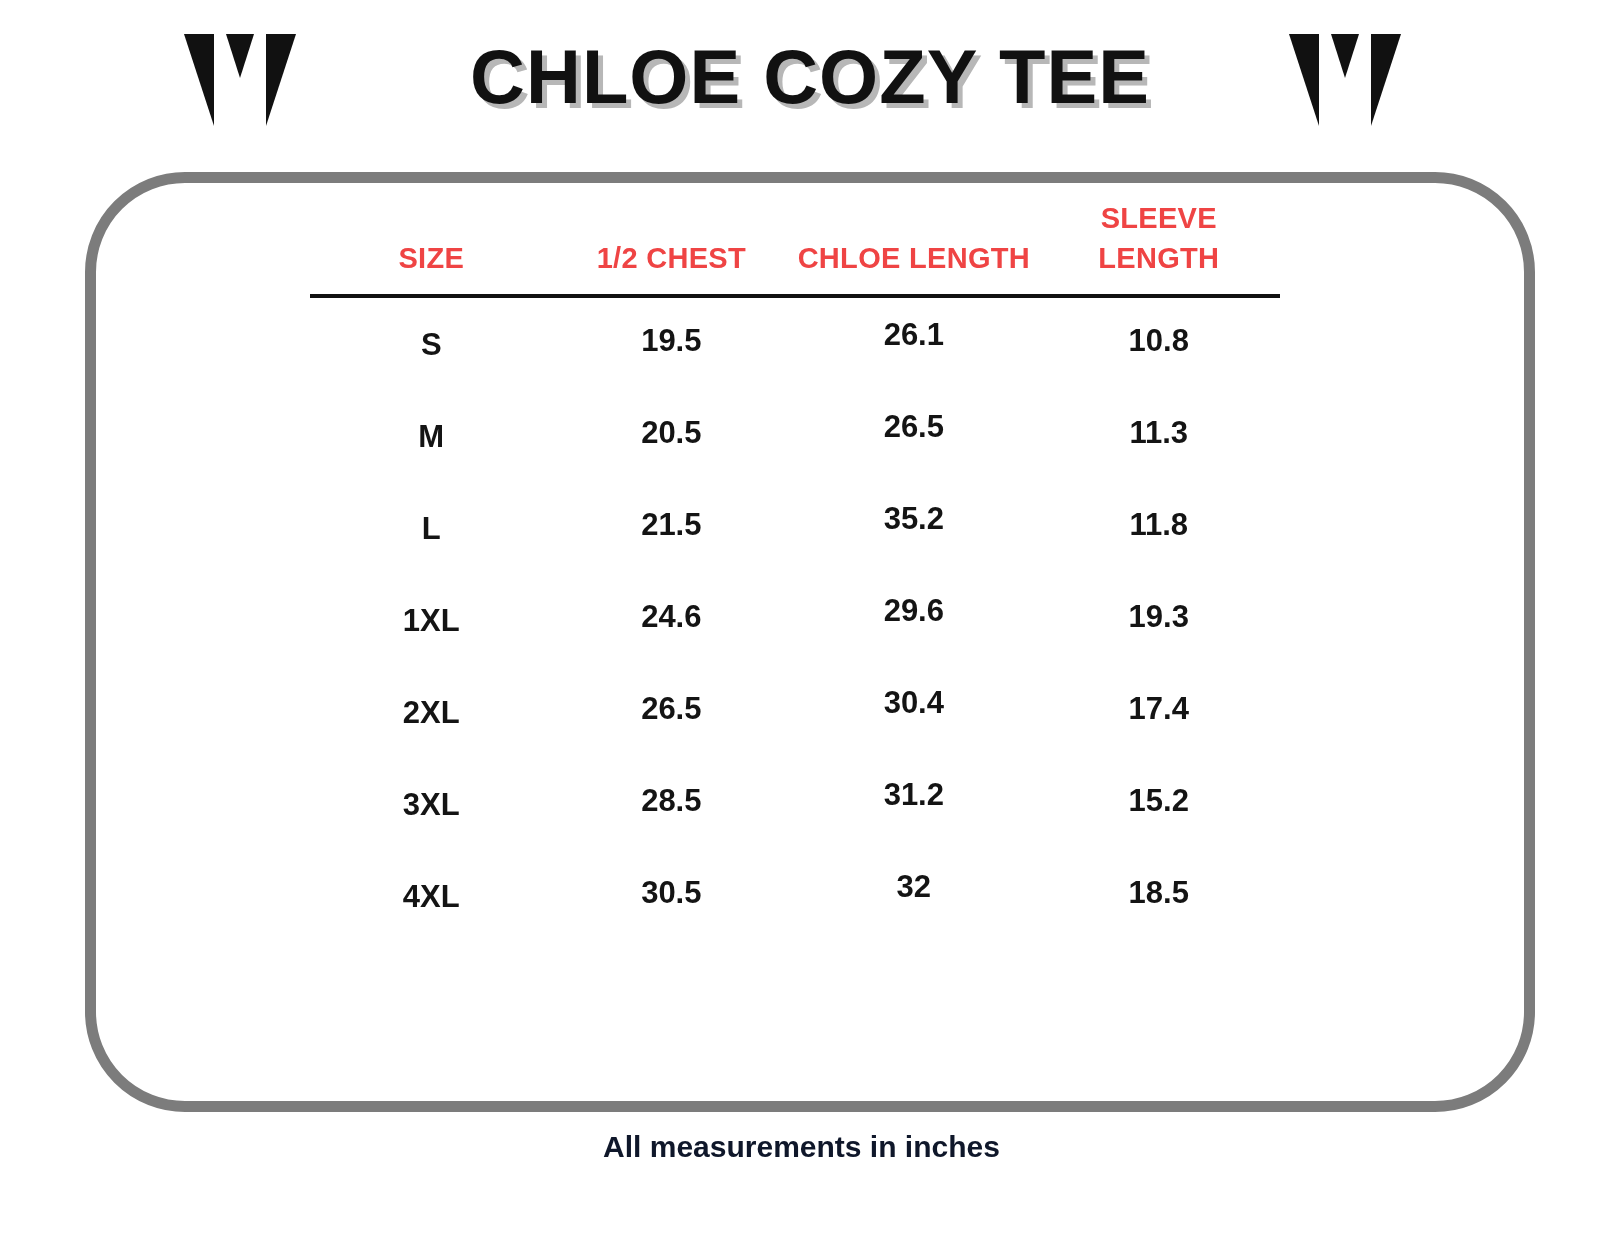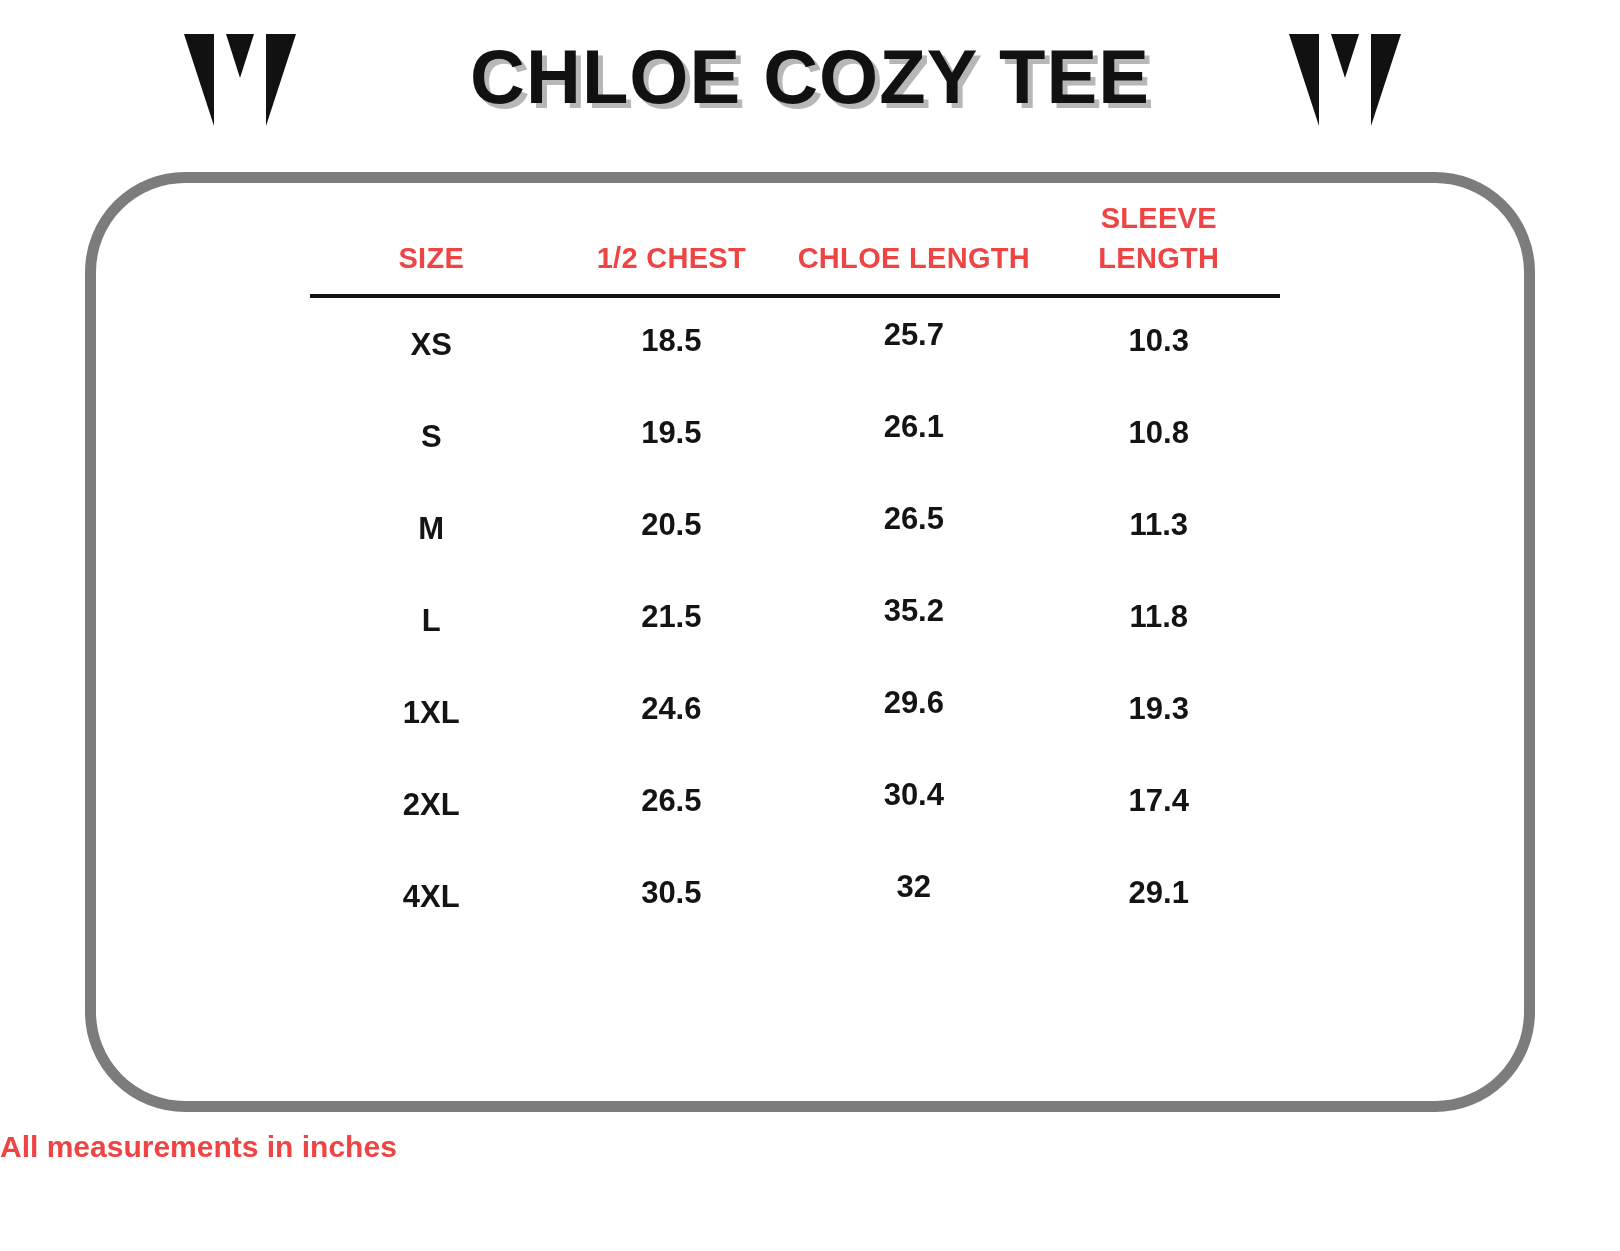--- a/index.html
+++ b/index.html
@@ -101,24 +101,24 @@
   td.col-chest  { transform: translateY(-4px); }
   td.col-body   { transform: translateY(-10px); }
   td.col-sleeve { transform: translateY(-4px); }
 
   
   .footnote {
     position: absolute;
     left: 0;
     right: 17px;
     top: 1130px;
-    text-align: left;
+    text-align: center;
     font-size: 30px;
     font-weight: bold;
-    color: #ef4444;
+    color: #0f172a;
   }
 </style>
 </head>
 <body>
 
 <div class="header">
   <div class="logo logo-left">
     <svg viewBox="0 0 120 100" xmlns="http://www.w3.org/2000/svg" aria-hidden="true">
       <polygon points="4,4 34,4 34,96" fill="#111111"></polygon>
       <polygon points="86,4 116,4 86,96" fill="#111111"></polygon>
@@ -150,26 +150,20 @@
     <thead>
       <tr>
         <th>SIZE</th>
         <th>1/2 CHEST</th>
         <th>CHLOE LENGTH</th>
         <th>SLEEVE LENGTH</th>
       </tr>
     </thead>
     <tbody>
       <tr>
-        <td class="col-size">XS</td>
-        <td class="col-chest">18.5</td>
-        <td class="col-body">25.7</td>
-        <td class="col-sleeve">10.3</td>
-      </tr>
-      <tr>
         <td class="col-size">S</td>
         <td class="col-chest">19.5</td>
         <td class="col-body">26.1</td>
         <td class="col-sleeve">10.8</td>
       </tr>
       <tr>
         <td class="col-size">M</td>
         <td class="col-chest">20.5</td>
         <td class="col-body">26.5</td>
         <td class="col-sleeve">11.3</td>
@@ -186,22 +180,28 @@
         <td class="col-body">29.6</td>
         <td class="col-sleeve">19.3</td>
       </tr>
       <tr>
         <td class="col-size">2XL</td>
         <td class="col-chest">26.5</td>
         <td class="col-body">30.4</td>
         <td class="col-sleeve">17.4</td>
       </tr>
       <tr>
+        <td class="col-size">3XL</td>
+        <td class="col-chest">28.5</td>
+        <td class="col-body">31.2</td>
+        <td class="col-sleeve">15.2</td>
+      </tr>
+      <tr>
         <td class="col-size">4XL</td>
         <td class="col-chest">30.5</td>
         <td class="col-body">32</td>
-        <td class="col-sleeve">29.1</td>
+        <td class="col-sleeve">18.5</td>
       </tr>
     </tbody>
   </table>
 </div>
 
 <div class="footnote">All measurements in inches</div>
 
 </body></html>

